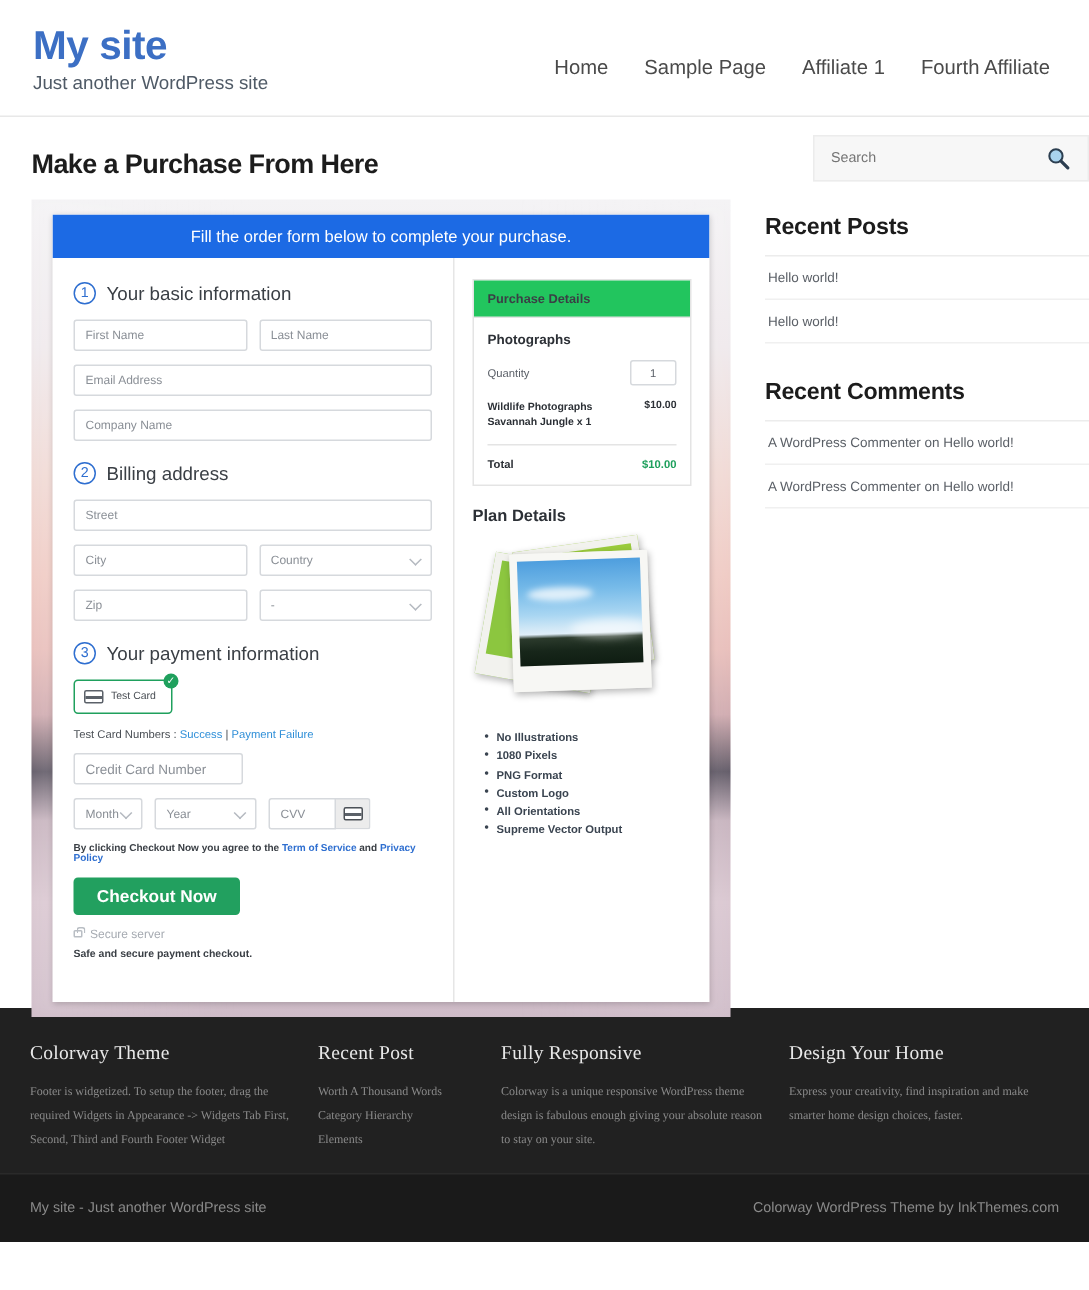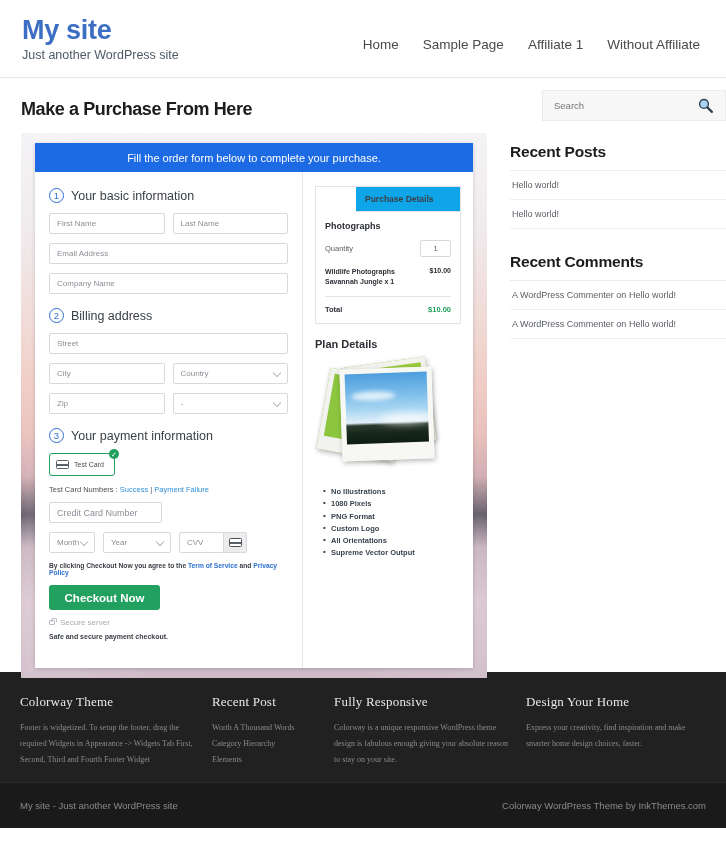--- a/index.html
+++ b/index.html
@@ -256,27 +256,26 @@
   .safe-note {
     font-size: 7px;
     color: #3a3f45;
     font-weight: bold;
     margin-top: 6px;
   }
 
   
   .pd-box { border: 1px solid #e4e4e4; background: #fff; }
   .pd-head {
-    background: #0ea5e9;
+    background: #22c55e;
     padding: 7px 9px;
     font-size: 8.5px;
     font-weight: bold;
     color: #3a3f45;
     border-bottom: 1px solid #e4e4e4;
-    margin-left: 40px;
   }
   .pd-body { padding: 9px; }
   .pd-product { font-size: 9px; font-weight: bold; color: #2c3036; margin-bottom: 9px; }
   .pd-qty-row {
     display: flex; align-items: center; justify-content: space-between;
     margin-bottom: 10px;
   }
   .pd-qty-label { font-size: 7.5px; color: #5b6068; }
   .qty-input {
     width: 31px; height: 17px;
@@ -438,21 +437,21 @@
 
 <div class="site-header">
   <div class="brand">
     <div class="site-title">My site</div>
     <div class="site-tagline">Just another WordPress site</div>
   </div>
   <nav class="main-nav">
     <a class="nav-item" href="#">Home</a>
     <a class="nav-item" href="#">Sample Page</a>
     <a class="nav-item" href="#">Affiliate 1</a>
-    <a class="nav-item" href="#">Without Affiliate</a>
+    <a class="nav-item" href="#">Fourth Affiliate</a>
   </nav>
 </div>
 
 <div class="page-wrap">
 
   <div class="content-col">
     <h1 class="page-title">Make a Purchase From Here</h1>
 
     <div class="form-frame">
       <div class="form-card">

